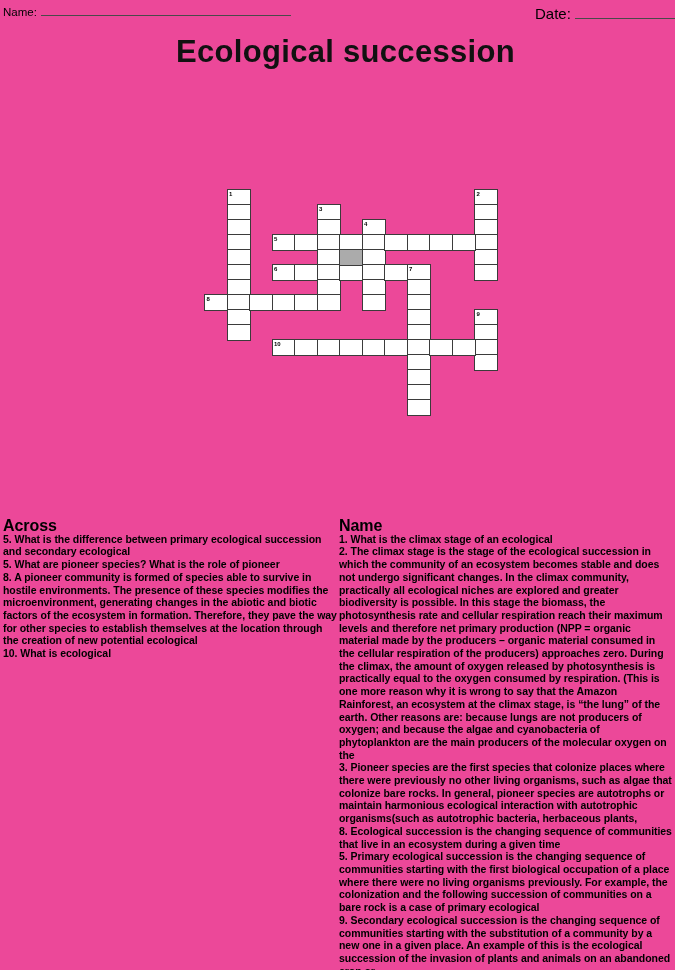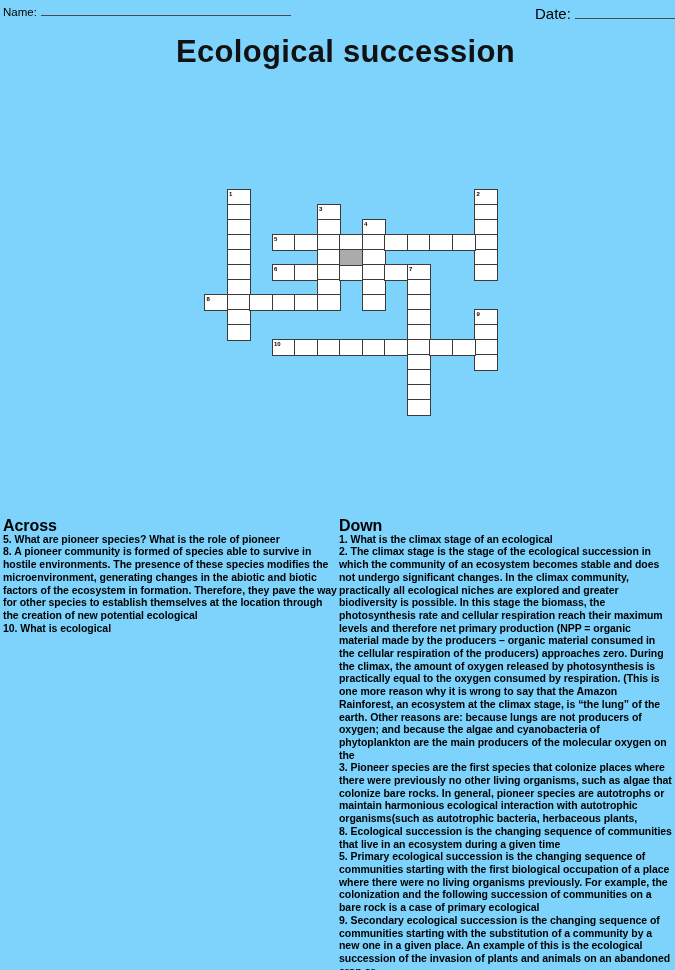--- a/index.html
+++ b/index.html
@@ -4,21 +4,21 @@
 <style>
   html, body {
     margin: 0;
     padding: 0;
     background: #ffffff;
   }
   .page {
     position: relative;
     width: 675px;
     height: 970px;
-    background: #7dd3fc;
+    background: #ec4899;
     font-family: "Liberation Sans", sans-serif;
     color: #000000;
     overflow: hidden;
   }
   
   .name-field {
     position: absolute;
     left: 3px;
     top: 5px;
     font-size: 11.5px;
@@ -193,28 +193,29 @@
       <div class="cell" style="left: 361.5px; top: 339px;"></div>
       <div class="cell" style="left: 384px; top: 339px;"></div>
       <div class="cell" style="left: 429px; top: 339px;"></div>
       <div class="cell" style="left: 451.5px; top: 339px;"></div>
       <div class="cell" style="left: 339px; top: 249px; background: rgb(171, 171, 171);"></div>
     </div>
 
   <div class="clue-col across">
     <div class="clue-heading">Across</div>
     <div id="across-list">
+        <div class="clue">5. What is the difference between primary ecological succession and secondary ecological</div>
         <div class="clue">5. What are pioneer species? What is the role of pioneer</div>
         <div class="clue">8. A pioneer community is formed of species able to survive in hostile environments. The presence of these species modifies the microenvironment, generating changes in the abiotic and biotic factors of the ecosystem in formation. Therefore, they pave the way for other species to establish themselves at the location through the creation of new potential ecological</div>
         <div class="clue">10. What is ecological</div>
       </div>
   </div>
 
   <div class="clue-col down">
-    <div class="clue-heading">Down</div>
+    <div class="clue-heading">Name</div>
     <div id="down-list">
         <div class="clue">1. What is the climax stage of an ecological</div>
         <div class="clue">2. The climax stage is the stage of the ecological succession in which the community of an ecosystem becomes stable and does not undergo significant changes. In the climax community, practically all ecological niches are explored and greater biodiversity is possible. In this stage the biomass, the photosynthesis rate and cellular respiration reach their maximum levels and therefore net primary production (NPP = organic material made by the producers – organic material consumed in the cellular respiration of the producers) approaches zero. During the climax, the amount of oxygen released by photosynthesis is practically equal to the oxygen consumed by respiration. (This is one more reason why it is wrong to say that the Amazon Rainforest, an ecosystem at the climax stage, is “the lung” of the earth. Other reasons are: because lungs are not producers of oxygen; and because the algae and cyanobacteria of phytoplankton are the main producers of the molecular oxygen on the</div>
         <div class="clue">3. Pioneer species are the first species that colonize places where there were previously no other living organisms, such as algae that colonize bare rocks. In general, pioneer species are autotrophs or maintain harmonious ecological interaction with autotrophic organisms(such as autotrophic bacteria, herbaceous plants,</div>
         <div class="clue">8. Ecological succession is the changing sequence of communities that live in an ecosystem during a given time</div>
         <div class="clue">5. Primary ecological succession is the changing sequence of communities starting with the first biological occupation of a place where there were no living organisms previously. For example, the colonization and the following succession of communities on a bare rock is a case of primary ecological</div>
         <div class="clue">9. Secondary ecological succession is the changing sequence of communities starting with the substitution of a community by a new one in a given place. An example of this is the ecological succession of the invasion of plants and animals on an abandoned crop or</div>
       </div>
   </div>
 

